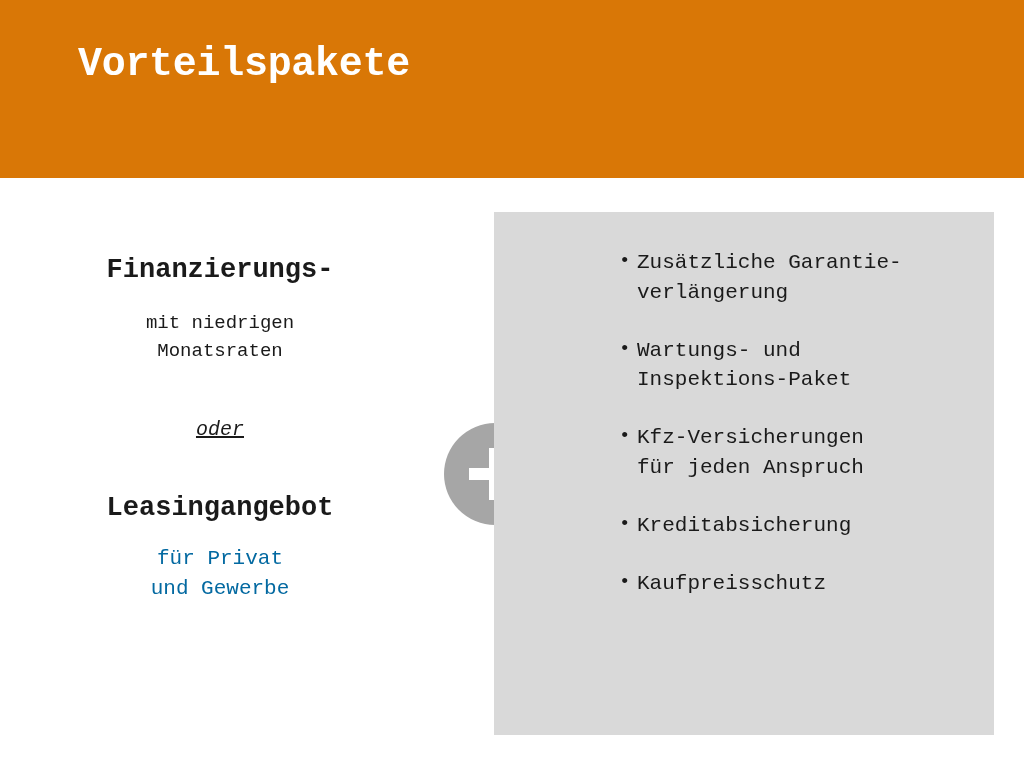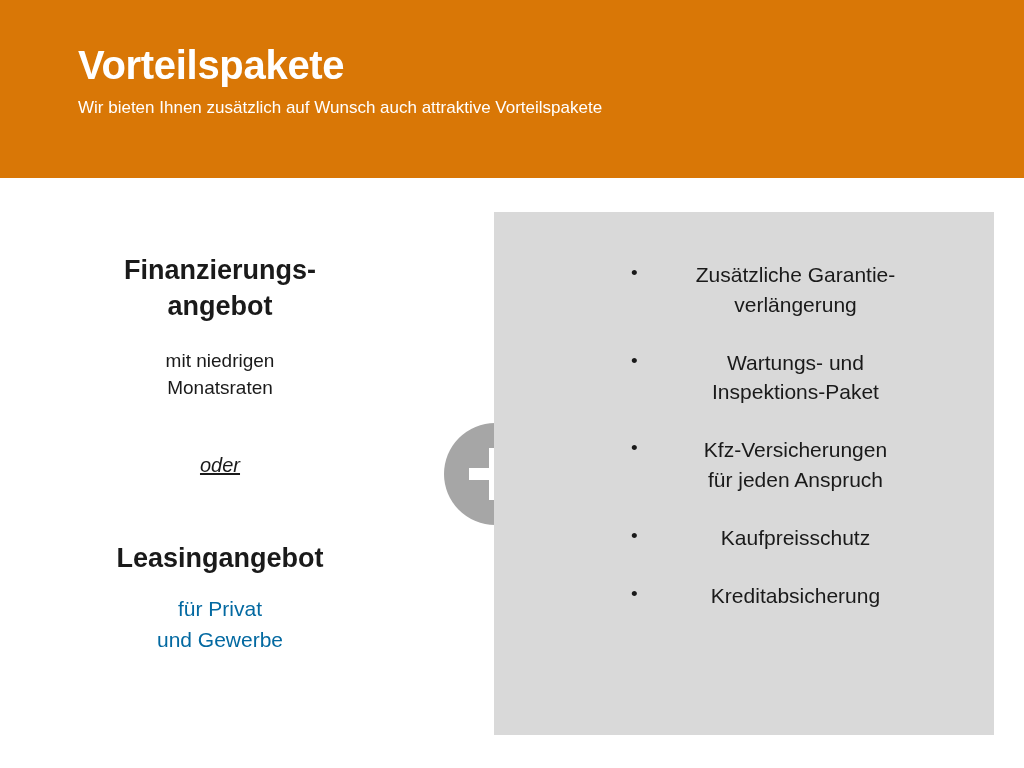--- a/index.html
+++ b/index.html
@@ -11,20 +11,21 @@
     height: 768px;
     background: #ffffff;
     font-family: "Liberation Sans", sans-serif;
     overflow: hidden;
   }
   .slide {
     position: relative;
     width: 1000px;
     height: 768px;
     background: #ffffff;
+    font-family: Liberation Mono, monospace;
   }
   
   .header {
     position: absolute;
     left: 0;
     top: 0;
     width: 1024px;
     height: 178px;
     background: #d97706;
     box-sizing: border-box;
@@ -74,21 +75,21 @@
     text-decoration: underline;
     margin: 52px 0 0 0;
     display: inline-block;
     text-align: right;
   }
   .left-heading2 {
     font-size: 27px;
     font-weight: bold;
     color: #1a1a1a;
     line-height: 1.3;
-    margin: 64px 0 0 0;
+    margin: 50px 0 0 0;
   }
   .left-sub2 {
     font-size: 21px;
     color: #0369a1;
     line-height: 1.45;
     margin: 18px 0 0 0;
     font-weight: normal;
   }
   
   .plus-circle {
@@ -122,23 +123,22 @@
     left: 494px;
     top: 212px;
     width: 500px;
     height: 523px;
     background: #d9d9d9;
     box-sizing: border-box;
     padding: 36px 40px 0 125px;
   }
   .bullet-list {
     list-style: none;
-    margin: 12px;
+    margin: 0;
     padding: 0;
-    text-align: center;
   }
   .bullet-item {
     position: relative;
     font-size: 21px;
     color: #1a1a1a;
     line-height: 1.42;
     margin: 0 0 28px 0;
     padding-left: 18px;
   }
   .bullet-item:last-child {
@@ -153,27 +153,25 @@
     color: #1a1a1a;
   }
 </style>
 </head>
 <body>
 
 <div class="slide">
 
   <div class="header">
     <div class="header-title">Vorteilspakete</div>
-    <div class="header-subtitle">Wir bieten Ihnen zusätzlich auf Wunsch auch attraktive Vorteilspakete</div>
   </div>
 
   <div class="left-col">
     <div class="left-heading">
       <span>Finanzierungs-</span><br>
-      <span>angebot</span>
     </div>
     <div class="left-sub">
       <span>mit niedrigen</span><br>
       <span>Monatsraten</span>
     </div>
     <div>
       <span class="oder">oder</span>
     </div>
     <div class="left-heading2">Leasingangebot</div>
     <div class="left-sub2">
@@ -185,18 +183,18 @@
   <div class="plus-circle">
     <div class="bar-h"></div>
     <div class="bar-v"></div>
   </div>
 
   <div class="right-panel">
     <ul class="bullet-list">
       <li class="bullet-item">Zusätzliche Garantie-<br>verlängerung</li>
       <li class="bullet-item">Wartungs- und<br>Inspektions-Paket</li>
       <li class="bullet-item">Kfz-Versicherungen<br>für jeden Anspruch</li>
+      <li class="bullet-item">Kreditabsicherung</li>
       <li class="bullet-item">Kaufpreisschutz</li>
-      <li class="bullet-item">Kreditabsicherung</li>
     </ul>
   </div>
 
 </div>
 
 </body></html>

